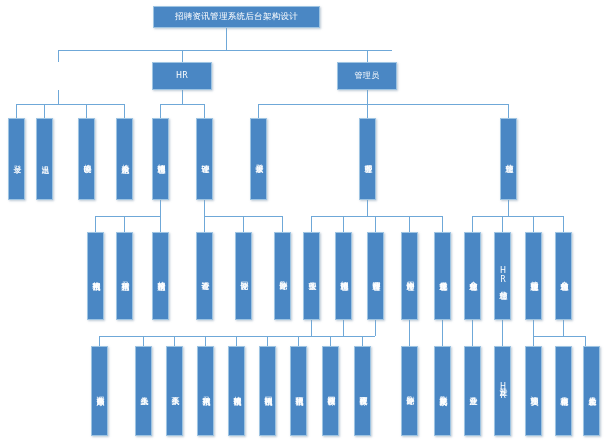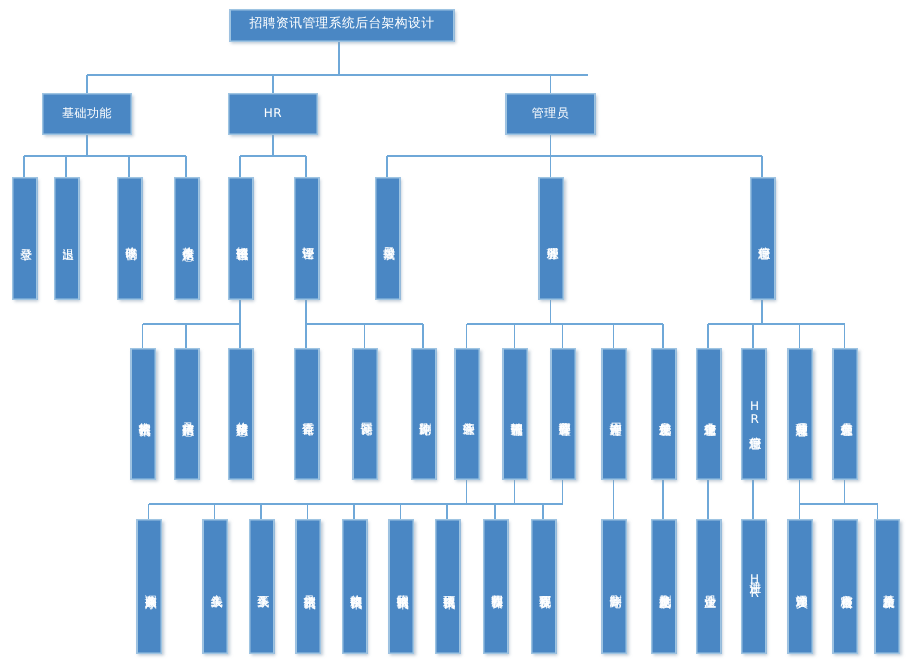--- a/index.html
+++ b/index.html
@@ -99,27 +99,24 @@
 
       <path d="M502,320 L502,346"></path>
 
       <path d="M533,320 L533,346"></path>
 
       <path d="M563,320 L563,336 M533,336 L585,336 M533,336 L533,346 M585,336 L585,346"></path>
 
     </g>
   </svg>
 
-  <div class="node horiz root" style="left:153px; top:6px; width:150px; height:22px;">
+  <div class="node horiz root" style="left:153px; top:6px; width:167px; height:22px;">
     <span class="label">招聘资讯管理系统后台架构设计</span>
   </div>
 
-  <div class="node horiz" style="left:28px; top:62px; width:60px; height:28px;">
-    <span class="label">基础功能</span>
-  </div>
   <div class="node horiz" style="left:152px; top:62px; width:60px; height:28px;">
     <span class="label">HR</span>
   </div>
   <div class="node horiz" style="left:337px; top:62px; width:60px; height:28px;text-align:right;">
     <span class="label">管理员</span>
   </div>
 
   <div class="node vert" style="left:8px; top:118px; width:17px; height:82px;">
     <span class="label">登录</span>
   </div>

